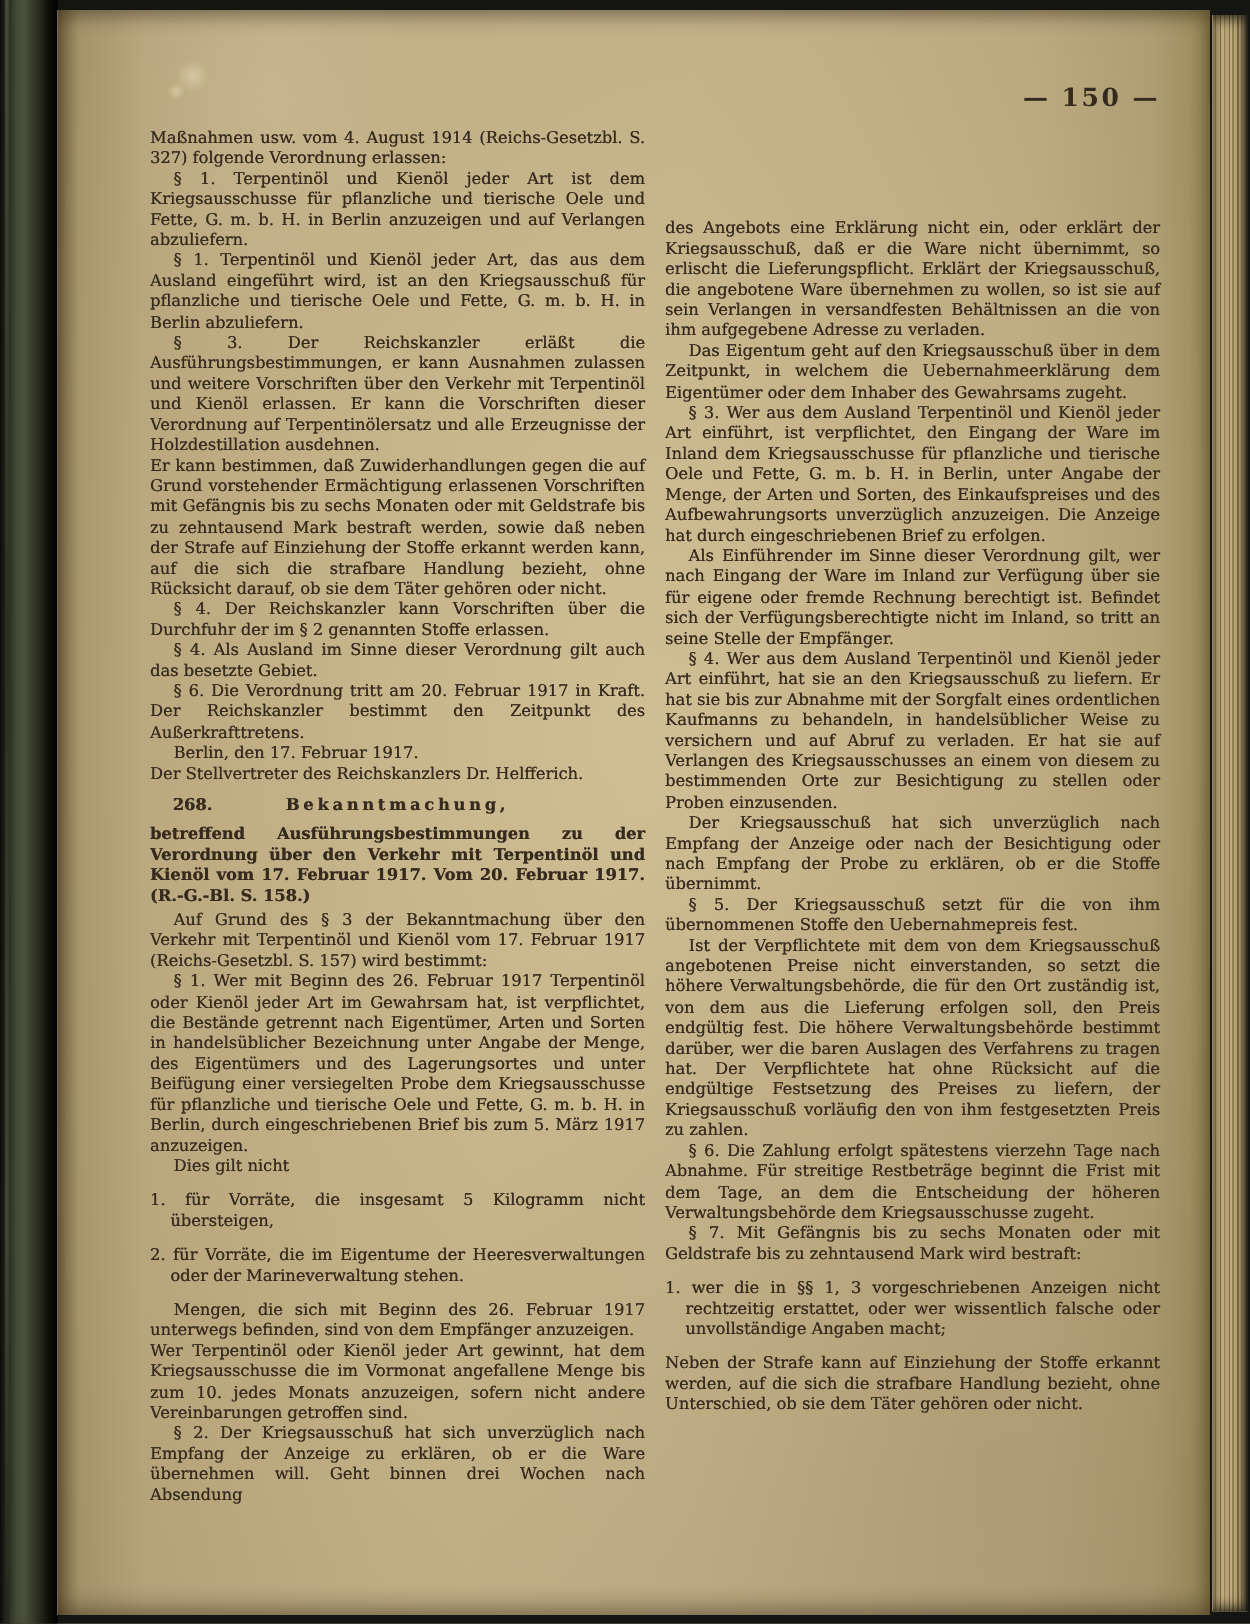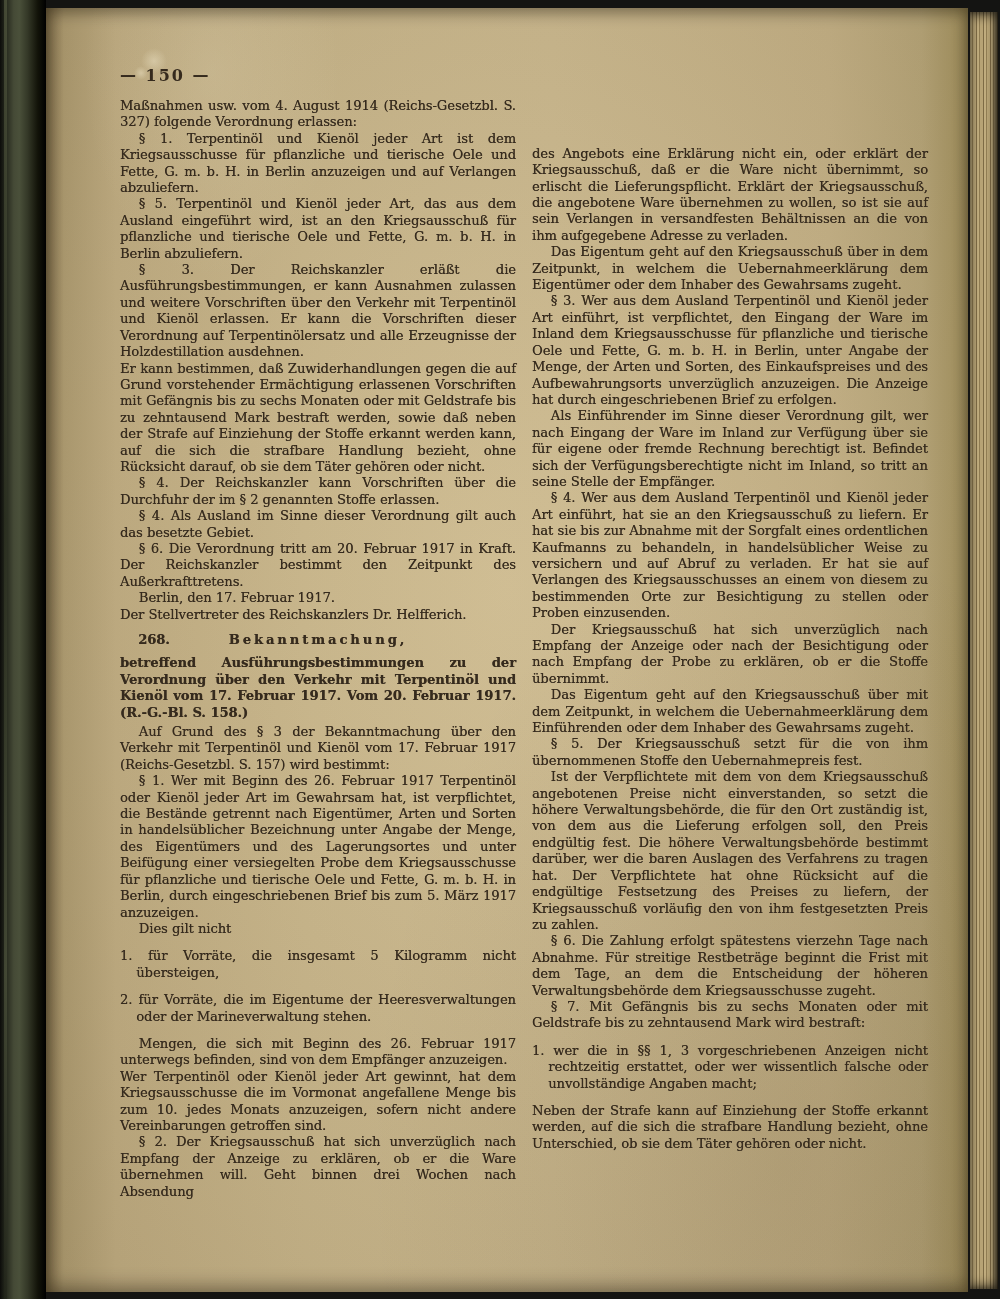--- a/index.html
+++ b/index.html
@@ -45,22 +45,22 @@
       linear-gradient(90deg,#b7a376,#8d7a50);
     box-shadow:inset -4px 0 6px rgba(0,0,0,0.55), inset 0 6px 8px rgba(0,0,0,0.4), inset 0 -6px 8px rgba(0,0,0,0.4);
   }
   .page-inner{
     position:absolute;inset:0;
     padding:58px 40px 36px 74px;
     box-sizing:border-box;
     color:var(--ink,#352a1d);
   }
   .page-number{
-    text-align:left;
-    font-size:16px;
+    text-align:right;
+    font-size:20px;
     letter-spacing:2px;
     font-weight:bold;
     margin-bottom:13px;
   }
   .columns{
     display:flex;
     gap:16px;
     align-items:center;
   }
   .column{
@@ -108,21 +108,21 @@
   <div class="binding"></div>
   <div class="page">
     <div class="smudge s1"></div>
     <div class="smudge s2"></div>
     <div class="page-inner">
       <div class="page-number">— 150 —</div>
       <div class="columns">
         <div class="column" id="col-left">
             <p class="flush">Maßnahmen usw. vom 4. August 1914 (Reichs-Gesetzbl. S. 327) folgende Verordnung erlassen:</p>
             <p class="para">§ 1. Terpentinöl und Kienöl jeder Art ist dem Kriegsausschusse für pflanzliche und tierische Oele und Fette, G. m. b. H. in Berlin anzuzeigen und auf Verlangen abzuliefern.</p>
-            <p class="para">§ 5. Terpentinöl und Kienöl jeder Art, das aus dem Ausland eingeführt wird, ist an den Kriegsausschuß für pflanzliche und tierische Oele und Fette, G. m. b. H. in Berlin abzuliefern.</p>
+            <p class="para">§ 1. Terpentinöl und Kienöl jeder Art, das aus dem Ausland eingeführt wird, ist an den Kriegsausschuß für pflanzliche und tierische Oele und Fette, G. m. b. H. in Berlin abzuliefern.</p>
             <p class="para">§ 3. Der Reichskanzler erläßt die Ausführungsbestimmungen, er kann Ausnahmen zulassen und weitere Vorschriften über den Verkehr mit Terpentinöl und Kienöl erlassen. Er kann die Vorschriften dieser Verordnung auf Terpentinölersatz und alle Erzeugnisse der Holzdestillation ausdehnen.</p>
             <p class="flush">Er kann bestimmen, daß Zuwiderhandlungen gegen die auf Grund vorstehender Ermächtigung erlassenen Vorschriften mit Gefängnis bis zu sechs Monaten oder mit Geldstrafe bis zu zehntausend Mark bestraft werden, sowie daß neben der Strafe auf Einziehung der Stoffe erkannt werden kann, auf die sich die strafbare Handlung bezieht, ohne Rücksicht darauf, ob sie dem Täter gehören oder nicht.</p>
             <p class="para">§ 4. Der Reichskanzler kann Vorschriften über die Durchfuhr der im § 2 genannten Stoffe erlassen.</p>
             <p class="para">§ 4. Als Ausland im Sinne dieser Verordnung gilt auch das besetzte Gebiet.</p>
             <p class="para">§ 6. Die Verordnung tritt am 20. Februar 1917 in Kraft. Der Reichskanzler bestimmt den Zeitpunkt des Außerkrafttretens.</p>
             <p class="para">Berlin, den 17. Februar 1917.</p>
             <p class="flush">Der Stellvertreter des Reichskanzlers Dr. Helfferich.</p>
             <div class="heading"><span class="heading-num">268.</span><span class="heading-title">Bekanntmachung,</span></div>
             <p class="boldhead">betreffend Ausführungsbestimmungen zu der Verordnung über den Verkehr mit Terpentinöl und Kienöl vom 17. Februar 1917. Vom 20. Februar 1917. (R.-G.-Bl. S. 158.)</p>
             <p class="para">Auf Grund des § 3 der Bekanntmachung über den Verkehr mit Terpentinöl und Kienöl vom 17. Februar 1917 (Reichs-Gesetzbl. S. 157) wird bestimmt:</p>
@@ -134,21 +134,20 @@
             <p class="flush">Wer Terpentinöl oder Kienöl jeder Art gewinnt, hat dem Kriegsausschusse die im Vormonat angefallene Menge bis zum 10. jedes Monats anzuzeigen, sofern nicht andere Vereinbarungen getroffen sind.</p>
             <p class="para">§ 2. Der Kriegsausschuß hat sich unverzüglich nach Empfang der Anzeige zu erklären, ob er die Ware übernehmen will. Geht binnen drei Wochen nach Absendung</p>
           </div>
         <div class="column" id="col-right">
             <p class="flush">des Angebots eine Erklärung nicht ein, oder erklärt der Kriegsausschuß, daß er die Ware nicht übernimmt, so erlischt die Lieferungspflicht. Erklärt der Kriegsausschuß, die angebotene Ware übernehmen zu wollen, so ist sie auf sein Verlangen in versandfesten Behältnissen an die von ihm aufgegebene Adresse zu verladen.</p>
             <p class="para">Das Eigentum geht auf den Kriegsausschuß über in dem Zeitpunkt, in welchem die Uebernahmeerklärung dem Eigentümer oder dem Inhaber des Gewahrsams zugeht.</p>
             <p class="para">§ 3. Wer aus dem Ausland Terpentinöl und Kienöl jeder Art einführt, ist verpflichtet, den Eingang der Ware im Inland dem Kriegsausschusse für pflanzliche und tierische Oele und Fette, G. m. b. H. in Berlin, unter Angabe der Menge, der Arten und Sorten, des Einkaufspreises und des Aufbewahrungsorts unverzüglich anzuzeigen. Die Anzeige hat durch eingeschriebenen Brief zu erfolgen.</p>
             <p class="para">Als Einführender im Sinne dieser Verordnung gilt, wer nach Eingang der Ware im Inland zur Verfügung über sie für eigene oder fremde Rechnung berechtigt ist. Befindet sich der Verfügungsberechtigte nicht im Inland, so tritt an seine Stelle der Empfänger.</p>
             <p class="para">§ 4. Wer aus dem Ausland Terpentinöl und Kienöl jeder Art einführt, hat sie an den Kriegsausschuß zu liefern. Er hat sie bis zur Abnahme mit der Sorgfalt eines ordentlichen Kaufmanns zu behandeln, in handelsüblicher Weise zu versichern und auf Abruf zu verladen. Er hat sie auf Verlangen des Kriegsausschusses an einem von diesem zu bestimmenden Orte zur Besichtigung zu stellen oder Proben einzusenden.</p>
             <p class="para">Der Kriegsausschuß hat sich unverzüglich nach Empfang der Anzeige oder nach der Besichtigung oder nach Empfang der Probe zu erklären, ob er die Stoffe übernimmt.</p>
-            <p class="para">Das Eigentum geht auf den Kriegsausschuß über mit dem Zeitpunkt, in welchem die Uebernahmeerklärung dem Einführenden oder dem Inhaber des Gewahrsams zugeht.</p>
             <p class="para">§ 5. Der Kriegsausschuß setzt für die von ihm übernommenen Stoffe den Uebernahmepreis fest.</p>
             <p class="para">Ist der Verpflichtete mit dem von dem Kriegsausschuß angebotenen Preise nicht einverstanden, so setzt die höhere Verwaltungsbehörde, die für den Ort zuständig ist, von dem aus die Lieferung erfolgen soll, den Preis endgültig fest. Die höhere Verwaltungsbehörde bestimmt darüber, wer die baren Auslagen des Verfahrens zu tragen hat. Der Verpflichtete hat ohne Rücksicht auf die endgültige Festsetzung des Preises zu liefern, der Kriegsausschuß vorläufig den von ihm festgesetzten Preis zu zahlen.</p>
             <p class="para">§ 6. Die Zahlung erfolgt spätestens vierzehn Tage nach Abnahme. Für streitige Restbeträge beginnt die Frist mit dem Tage, an dem die Entscheidung der höheren Verwaltungsbehörde dem Kriegsausschusse zugeht.</p>
             <p class="para">§ 7. Mit Gefängnis bis zu sechs Monaten oder mit Geldstrafe bis zu zehntausend Mark wird bestraft:</p>
             <p class="list">1. wer die in §§ 1, 3 vorgeschriebenen Anzeigen nicht rechtzeitig erstattet, oder wer wissentlich falsche oder unvollständige Angaben macht;</p>
             <p class="flush">Neben der Strafe kann auf Einziehung der Stoffe erkannt werden, auf die sich die strafbare Handlung bezieht, ohne Unterschied, ob sie dem Täter gehören oder nicht.</p>
           </div>
       </div>
     </div>
   </div>

